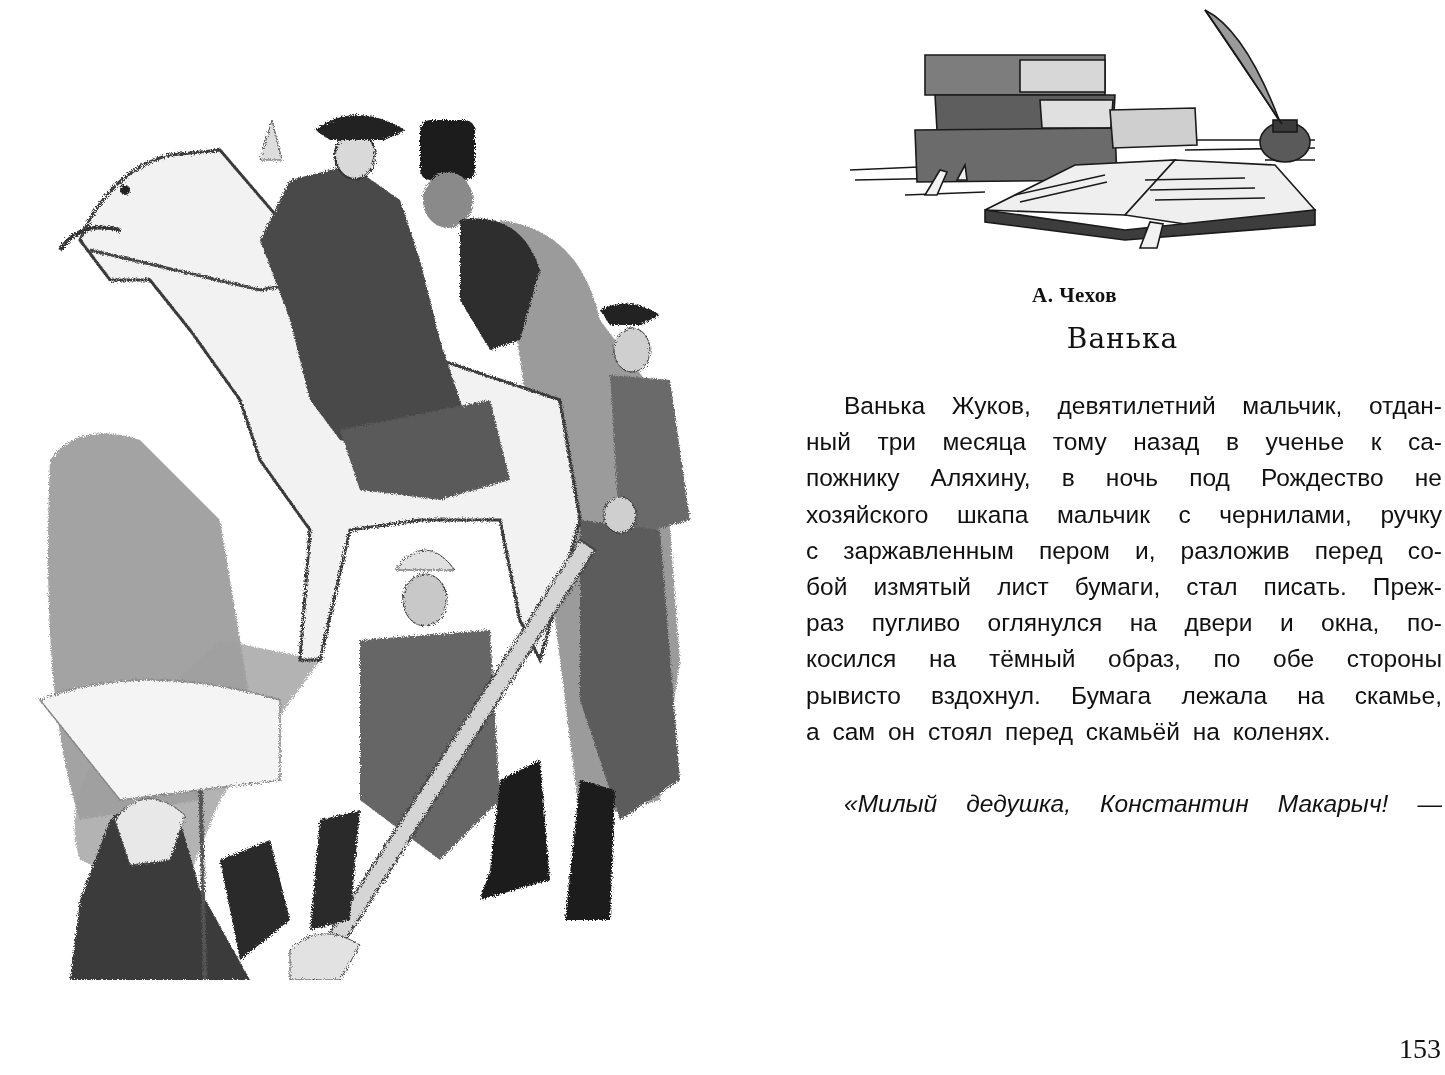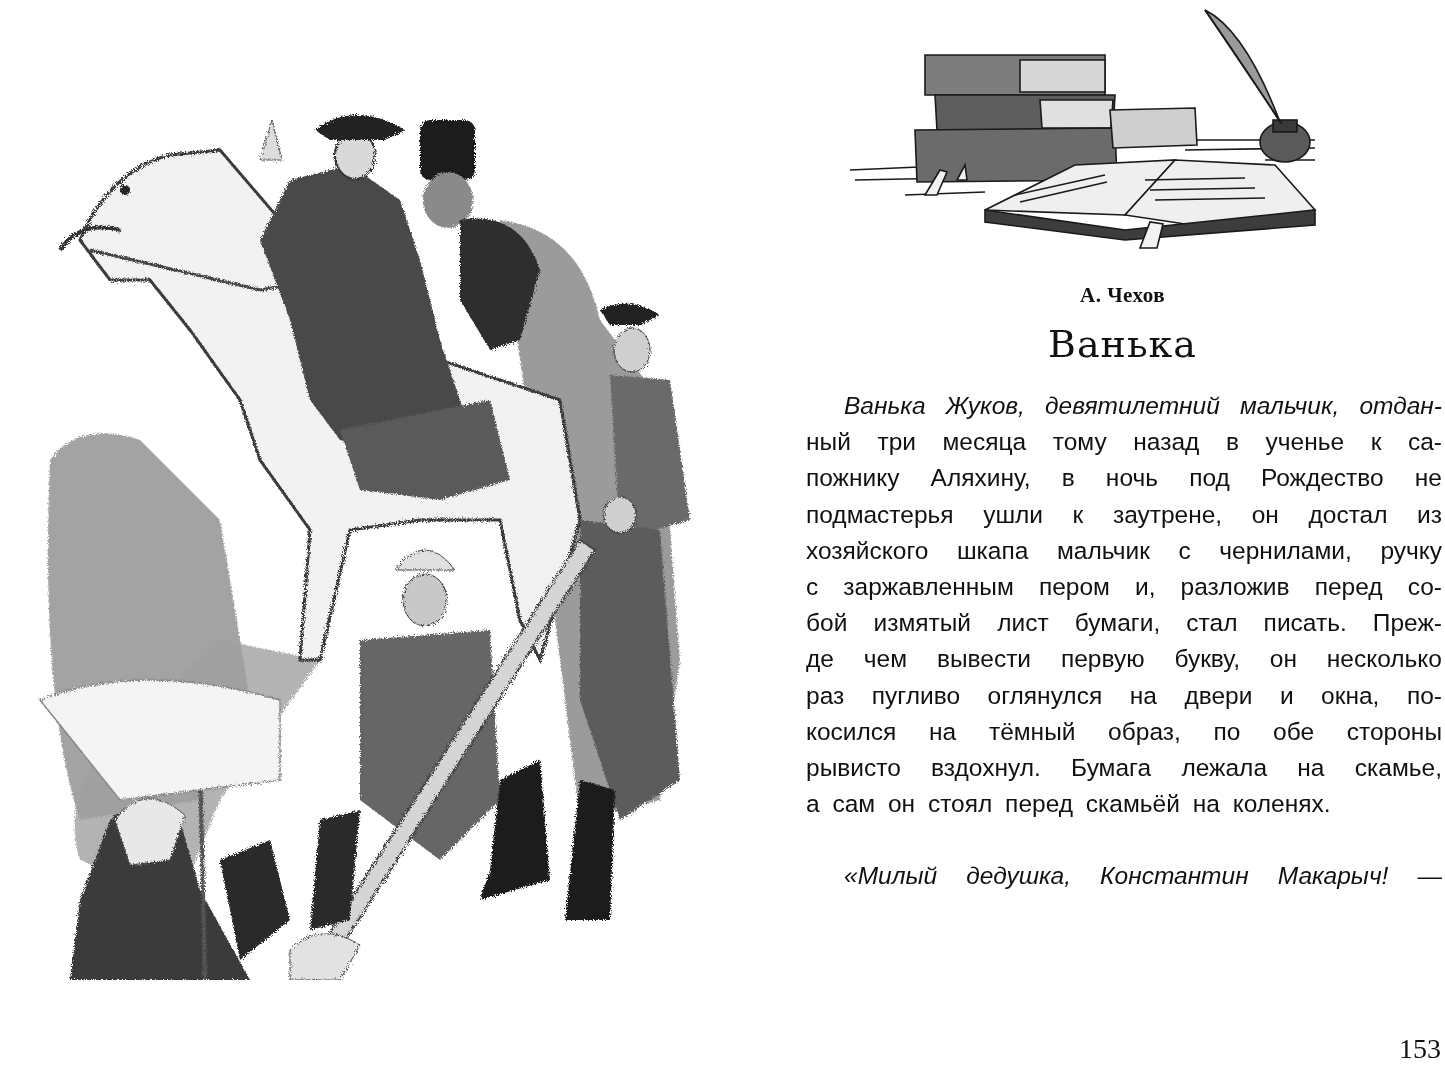--- a/index.html
+++ b/index.html
@@ -1,23 +1,23 @@
 <!DOCTYPE html>
 <html><head>
 <meta charset="utf-8">
 <style>
   html, body { margin:0; padding:0; background:#ffffff; }
   body { width:1445px; height:1075px; position:relative; overflow:hidden; font-family:"Liberation Sans", sans-serif; color:#111; }
   .illustration { position:absolute; left:20px; top:100px; width:690px; height:880px; }
   .vignette { position:absolute; left:845px; top:0px; width:475px; height:255px; }
-  .author { position:absolute; left:800px; width:645px; top:283px; text-align:center; font-family:"Liberation Serif", serif; font-weight:bold; font-size:21px; letter-spacing:0.5px; }
-  .title { position:absolute; left:800px; width:645px; top:322px; text-align:center; font-family:"DejaVu Serif", serif; font-size:38px; letter-spacing:1px; }
+  .author { position:absolute; left:752px; width:645px; top:283px; text-align:center; font-family:"Liberation Serif", serif; font-weight:bold; font-size:21px; letter-spacing:0.5px; }
+  .title { position:absolute; left:800px; width:645px; top:322px; text-align:center; font-family:"DejaVu Serif", serif; font-size:28px; letter-spacing:1px; }
   .body-text { position:absolute; left:806px; top:388px; width:636px; font-family:"Liberation Sans", sans-serif; font-size:24.5px; line-height:36.2px; }
   .line { display:block; text-align:justify; text-align-last:justify; white-space:nowrap; height:36.2px; }
-  .line.indent { padding-left:38px;font-style:italic; }
+  .line.indent { padding-left:38px; }
   .line.last { text-align-last:left; word-spacing:6px; }
   .it { font-style:italic; }
   .gap { height:36px; }
   .page-number { position:absolute; right:4px; top:1033px; font-family:"Liberation Serif", serif; font-size:28px; }
 </style>
 </head>
 <body>
 
 <div class="illustration">
   <svg width="690" height="880" viewBox="0 0 690 880">
@@ -117,25 +117,23 @@
 </div>
 
 <div class="author">А.  Чехов</div>
 <div class="title">Ванька</div>
 
 <div class="body-text">
   <div>
     <span class="line indent">Ванька Жуков, девятилетний мальчик, отдан-</span>
     <span class="line">ный три месяца тому назад в ученье к са-</span>
     <span class="line">пожнику Аляхину, в ночь под Рождество не</span>
-    <span class="line">подмастерья ушли к заутрене, он достал из</span>
     <span class="line">хозяйского шкапа мальчик с чернилами, ручку</span>
     <span class="line">с заржавленным пером и, разложив перед со-</span>
     <span class="line">бой измятый лист бумаги, стал писать. Преж-</span>
-    <span class="line">де чем вывести первую букву, он несколько</span>
     <span class="line">раз пугливо оглянулся на двери и окна, по-</span>
     <span class="line">косился на тёмный образ, по обе стороны</span>
     <span class="line">рывисто вздохнул. Бумага лежала на скамье,</span>
     <span class="line last">а сам он стоял перед скамьёй на коленях.</span>
   </div>
   <div class="gap"></div>
   <div>
     <span class="line indent it">«Милый дедушка, Константин Макарыч! —</span>
   </div>
 </div>

